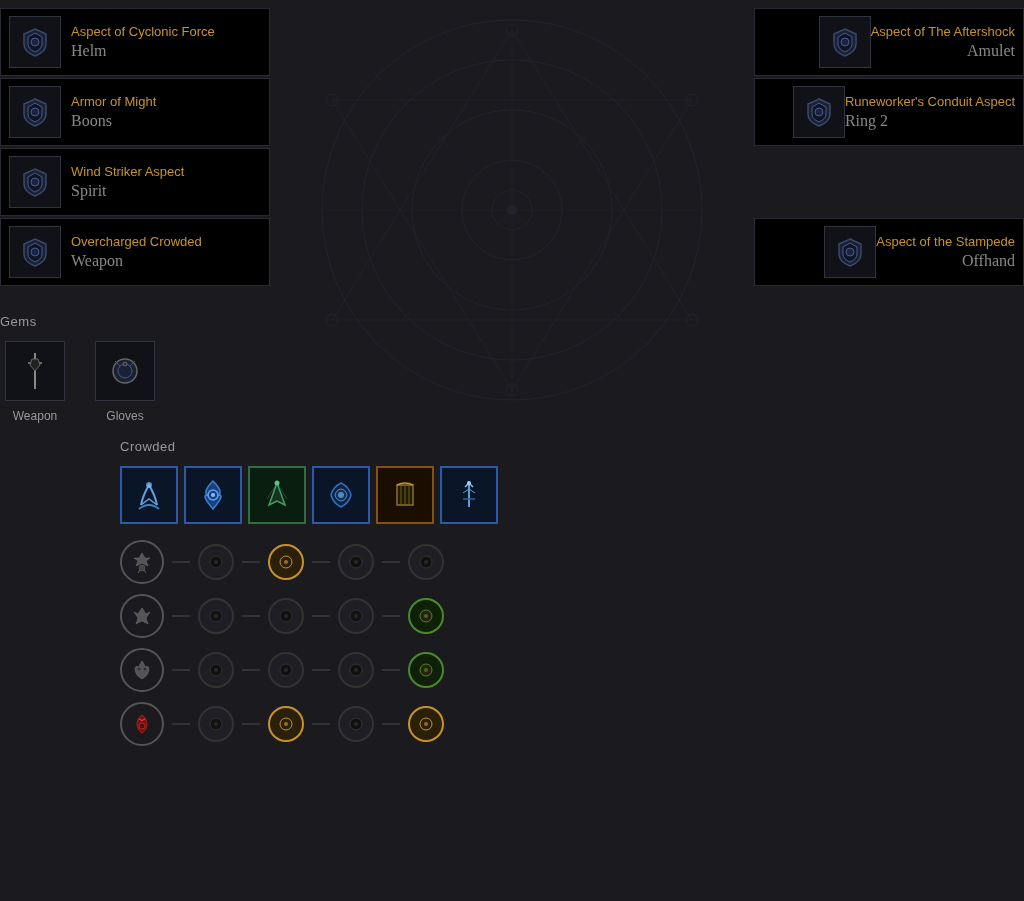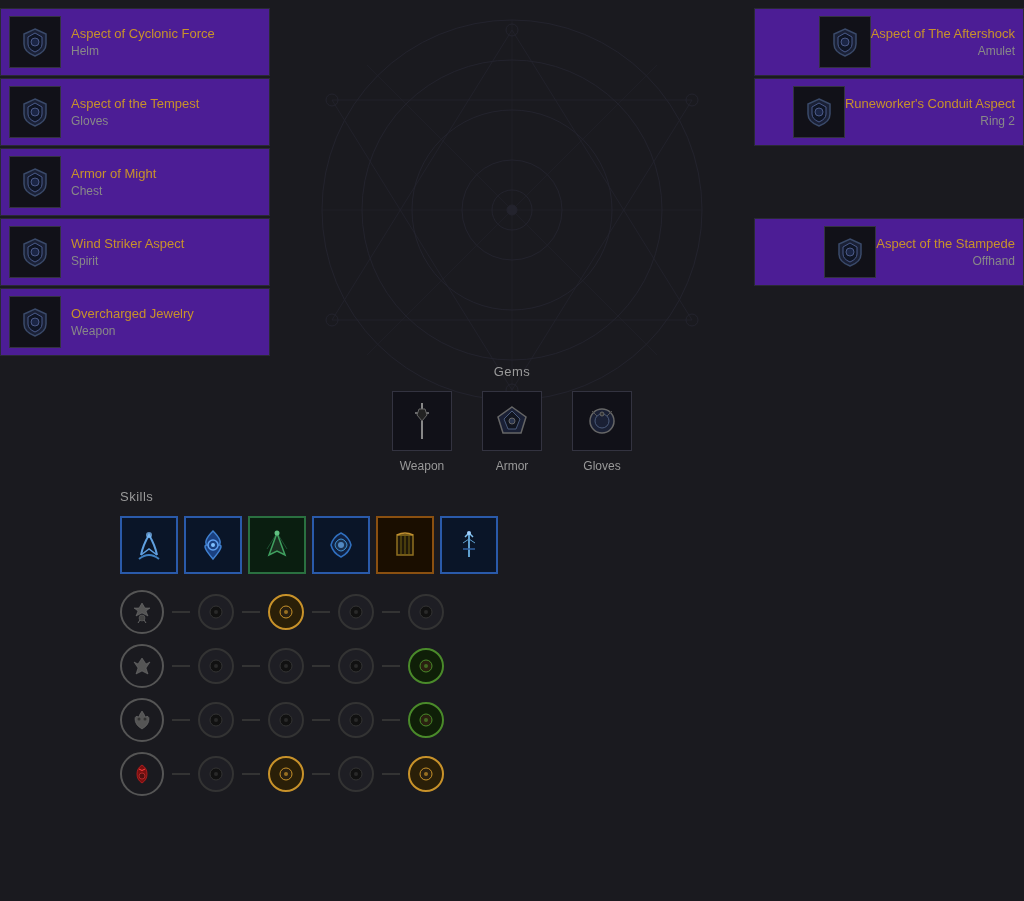--- a/index.html
+++ b/index.html
@@ -52,21 +52,21 @@
       flex: 1;
       display: flex;
       flex-direction: column;
       align-items: center;
     }
 
     .item-slot {
       display: flex;
       align-items: center;
       padding: 6px 8px;
-      background: #4c1d95;
+      background: #000000;
       border: 1px solid #2a2a35;
       cursor: pointer;
       min-height: 68px;
     }
 
     .right-column .item-slot {
       flex-direction: row-reverse;
       text-align: right;
     }
 
@@ -98,29 +98,31 @@
 
     .item-name {
       color: #c8922a;
       font-size: 13px;
       font-weight: 500;
       line-height: 1.3;
     }
 
     .item-slot-label {
       color: #888;
-      font-size: 12px;
+      font-size: 16px;
       margin-top: 2px;
+      font-family: Liberation Serif, serif;
     }
 
     
     .gems-section {
       display: flex;
       flex-direction: column;
-      align-items: center;
+      align-items: flex-start;
+      margin-top: 20px;
       position: relative;
       z-index: 1;
     }
 
     .section-title {
       color: #999;
       font-size: 13px;
       margin-bottom: 12px;
       letter-spacing: 0.5px;
     }
@@ -286,84 +288,71 @@
         </div>
         <div class="item-slot">
           <div class="item-icon">
             <svg width="32" height="32" viewBox="0 0 32 32" fill="none">
     <path d="M16 3 L27 8 L27 18 Q27 26 16 30 Q5 26 5 18 L5 8 Z" fill="#1a2035" stroke="#3a4a6a" stroke-width="1.5"></path>
     <path d="M16 7 L23 11 L23 18 Q23 23 16 26 Q9 23 9 18 L9 11 Z" fill="#0f1525" stroke="#4a5a8a" stroke-width="1"></path>
     <circle cx="16" cy="16" r="4" fill="#1a2545" stroke="#5a6a9a" stroke-width="0.8"></circle>
   </svg>
           </div>
           <div class="item-info">
-            <div class="item-name">Aspect of the Tempest</div>
-            <div class="item-slot-label">Gloves</div>
+            <div class="item-name">Armor of Might</div>
+            <div class="item-slot-label">Boons</div>
           </div>
         </div>
         <div class="item-slot">
           <div class="item-icon">
             <svg width="32" height="32" viewBox="0 0 32 32" fill="none">
     <path d="M16 3 L27 8 L27 18 Q27 26 16 30 Q5 26 5 18 L5 8 Z" fill="#1a2035" stroke="#3a4a6a" stroke-width="1.5"></path>
     <path d="M16 7 L23 11 L23 18 Q23 23 16 26 Q9 23 9 18 L9 11 Z" fill="#0f1525" stroke="#4a5a8a" stroke-width="1"></path>
     <circle cx="16" cy="16" r="4" fill="#1a2545" stroke="#5a6a9a" stroke-width="0.8"></circle>
   </svg>
           </div>
           <div class="item-info">
-            <div class="item-name">Armor of Might</div>
-            <div class="item-slot-label">Chest</div>
+            <div class="item-name">Wind Striker Aspect</div>
+            <div class="item-slot-label">Spirit</div>
           </div>
         </div>
         <div class="item-slot">
           <div class="item-icon">
             <svg width="32" height="32" viewBox="0 0 32 32" fill="none">
     <path d="M16 3 L27 8 L27 18 Q27 26 16 30 Q5 26 5 18 L5 8 Z" fill="#1a2035" stroke="#3a4a6a" stroke-width="1.5"></path>
     <path d="M16 7 L23 11 L23 18 Q23 23 16 26 Q9 23 9 18 L9 11 Z" fill="#0f1525" stroke="#4a5a8a" stroke-width="1"></path>
     <circle cx="16" cy="16" r="4" fill="#1a2545" stroke="#5a6a9a" stroke-width="0.8"></circle>
   </svg>
           </div>
           <div class="item-info">
-            <div class="item-name">Wind Striker Aspect</div>
-            <div class="item-slot-label">Spirit</div>
-          </div>
-        </div>
-        <div class="item-slot">
+            <div class="item-name">Overcharged Crowded</div>
+            <div class="item-slot-label">Weapon</div>
+          </div>
+        </div>
+      </div>
+
+    <div class="center-column"></div>
+
+    <div class="right-column">
+
+    <div class="item-slot">
+          <div class="item-info" style="text-align: right;">
+            <div class="item-name">Aspect of The Aftershock</div>
+            <div class="item-slot-label">Amulet</div>
+          </div>
           <div class="item-icon">
             <svg width="32" height="32" viewBox="0 0 32 32" fill="none">
     <path d="M16 3 L27 8 L27 18 Q27 26 16 30 Q5 26 5 18 L5 8 Z" fill="#1a2035" stroke="#3a4a6a" stroke-width="1.5"></path>
     <path d="M16 7 L23 11 L23 18 Q23 23 16 26 Q9 23 9 18 L9 11 Z" fill="#0f1525" stroke="#4a5a8a" stroke-width="1"></path>
     <circle cx="16" cy="16" r="4" fill="#1a2545" stroke="#5a6a9a" stroke-width="0.8"></circle>
   </svg>
           </div>
-          <div class="item-info">
-            <div class="item-name">Overcharged Jewelry</div>
-            <div class="item-slot-label">Weapon</div>
-          </div>
-        </div>
-      </div>
-
-    <div class="center-column"></div>
-
-    <div class="right-column">
-
-    <div class="item-slot">
-          <div class="item-info" style="text-align: right;">
-            <div class="item-name">Aspect of The Aftershock</div>
-            <div class="item-slot-label">Amulet</div>
-          </div>
-          <div class="item-icon">
-            <svg width="32" height="32" viewBox="0 0 32 32" fill="none">
-    <path d="M16 3 L27 8 L27 18 Q27 26 16 30 Q5 26 5 18 L5 8 Z" fill="#1a2035" stroke="#3a4a6a" stroke-width="1.5"></path>
-    <path d="M16 7 L23 11 L23 18 Q23 23 16 26 Q9 23 9 18 L9 11 Z" fill="#0f1525" stroke="#4a5a8a" stroke-width="1"></path>
-    <circle cx="16" cy="16" r="4" fill="#1a2545" stroke="#5a6a9a" stroke-width="0.8"></circle>
-  </svg>
-          </div>
         </div>
         <div class="item-slot">
-          <div class="item-info" style="text-align: right;">
+          <div class="item-info" style="text-align: left;">
             <div class="item-name">Runeworker's Conduit Aspect</div>
             <div class="item-slot-label">Ring 2</div>
           </div>
           <div class="item-icon">
             <svg width="32" height="32" viewBox="0 0 32 32" fill="none">
     <path d="M16 3 L27 8 L27 18 Q27 26 16 30 Q5 26 5 18 L5 8 Z" fill="#1a2035" stroke="#3a4a6a" stroke-width="1.5"></path>
     <path d="M16 7 L23 11 L23 18 Q23 23 16 26 Q9 23 9 18 L9 11 Z" fill="#0f1525" stroke="#4a5a8a" stroke-width="1"></path>
     <circle cx="16" cy="16" r="4" fill="#1a2545" stroke="#5a6a9a" stroke-width="0.8"></circle>
   </svg>
           </div>
@@ -391,48 +380,38 @@
 
     <div class="gem-item">
           <div class="gem-icon">
             <svg width="30" height="40" viewBox="0 0 30 40" fill="none">
       <line x1="15" y1="2" x2="15" y2="38" stroke="#888" stroke-width="2"></line>
       <line x1="8" y1="12" x2="22" y2="12" stroke="#888" stroke-width="1.5"></line>
       <path d="M12 8 L18 8 L20 14 L15 20 L10 14 Z" fill="#222" stroke="#666" stroke-width="1"></path>
     </svg>
           </div>
           <div class="gem-label">Weapon</div>
-        </div>
-        <div class="gem-item">
-          <div class="gem-icon">
-            <svg width="36" height="36" viewBox="0 0 36 36" fill="none">
-      <path d="M18 4 L32 14 L27 30 L9 30 L4 14 Z" fill="#1a2035" stroke="#666" stroke-width="1.5"></path>
-      <path d="M18 8 L26 16 L22 26 L14 26 L10 16 Z" fill="#111520" stroke="#4a5a7a" stroke-width="1"></path>
-      <circle cx="18" cy="18" r="3" fill="#2a3550" stroke="#666"></circle>
-    </svg>
-          </div>
-          <div class="gem-label">Armor</div>
         </div>
         <div class="gem-item">
           <div class="gem-icon">
             <svg width="30" height="30" viewBox="0 0 30 30" fill="none">
       <circle cx="15" cy="15" r="12" fill="#1a2035" stroke="#666" stroke-width="1.5"></circle>
       <circle cx="15" cy="15" r="7" fill="none" stroke="#4a5a7a" stroke-width="1"></circle>
       <circle cx="15" cy="8" r="2" fill="#333" stroke="#666" stroke-width="1"></circle>
       <line x1="5" y1="5" x2="10" y2="10" stroke="#555" stroke-width="1"></line>
       <line x1="25" y1="5" x2="20" y2="10" stroke="#555" stroke-width="1"></line>
     </svg>
           </div>
           <div class="gem-label">Gloves</div>
         </div>
       </div>
   </div>
 
   <div class="skills-section">
-    <div class="section-title">Skills</div>
+    <div class="section-title">Crowded</div>
     <div class="skills-row">
 
     <div class="skill-icon" style="background: rgb(10, 21, 40); border-color: rgb(42, 90, 170);">
           <svg width="36" height="36" viewBox="0 0 36 36" fill="none">
     <path d="M10 28 Q12 18 18 8 Q24 18 26 28" stroke="#60a0e0" stroke-width="2" fill="none"></path>
     <path d="M10 28 L18 22 L26 28" stroke="#60a0e0" stroke-width="1.5" fill="none"></path>
     <path d="M8 32 Q18 24 28 32" stroke="#4080c0" stroke-width="2" fill="none"></path>
     <circle cx="18" cy="8" r="3" fill="#80c0ff" opacity="0.7"></circle>
   </svg>
         </div>

